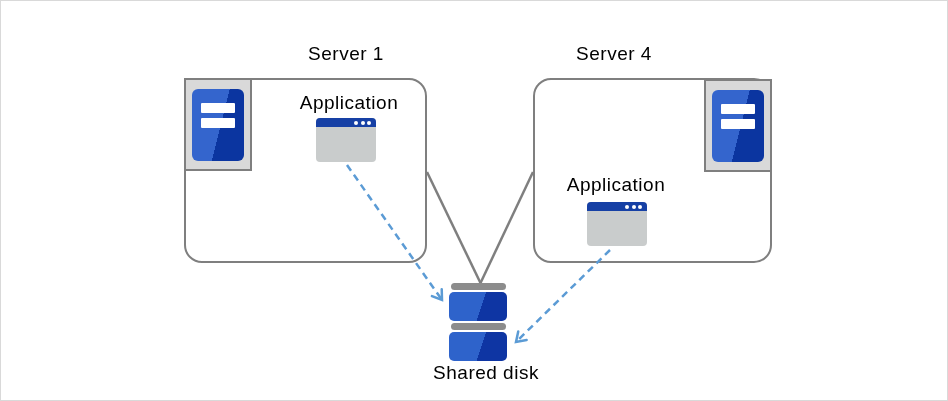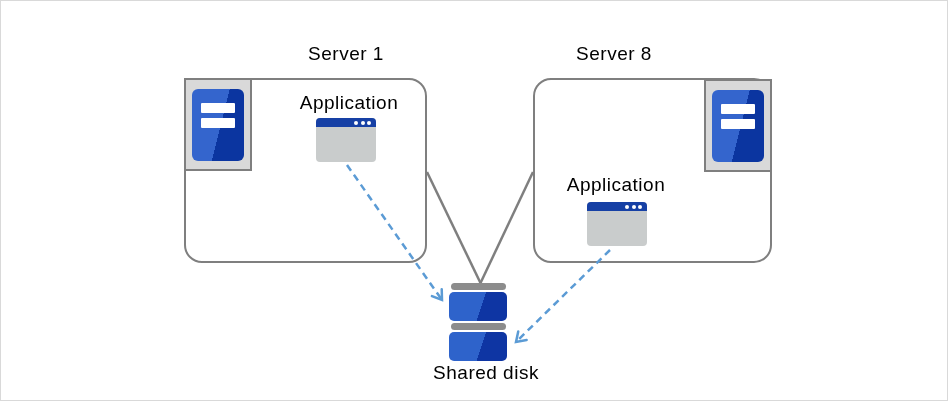--- a/index.html
+++ b/index.html
@@ -180,18 +180,18 @@
   </div>
 
   <div class="disk-icon">
     <div class="disk-cap"></div>
     <div class="disk-platter"></div>
     <div class="disk-cap"></div>
     <div class="disk-platter"></div>
   </div>
 
   <div class="label server1-title">Server 1</div>
-  <div class="label server2-title">Server 8</div>
+  <div class="label server2-title">Server 4</div>
   <div class="label app1">Application</div>
   <div class="label app2">Application</div>
   <div class="label disk">Shared disk</div>
 
 </div>
 
 </body></html>

